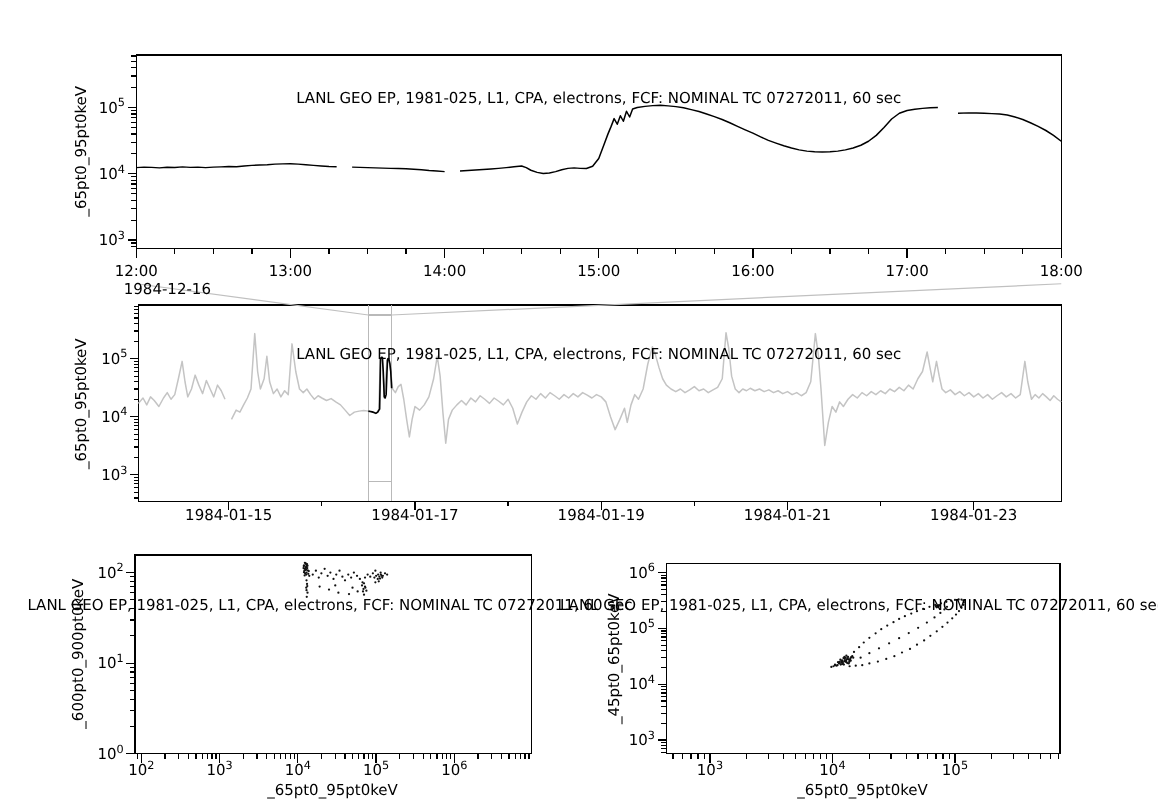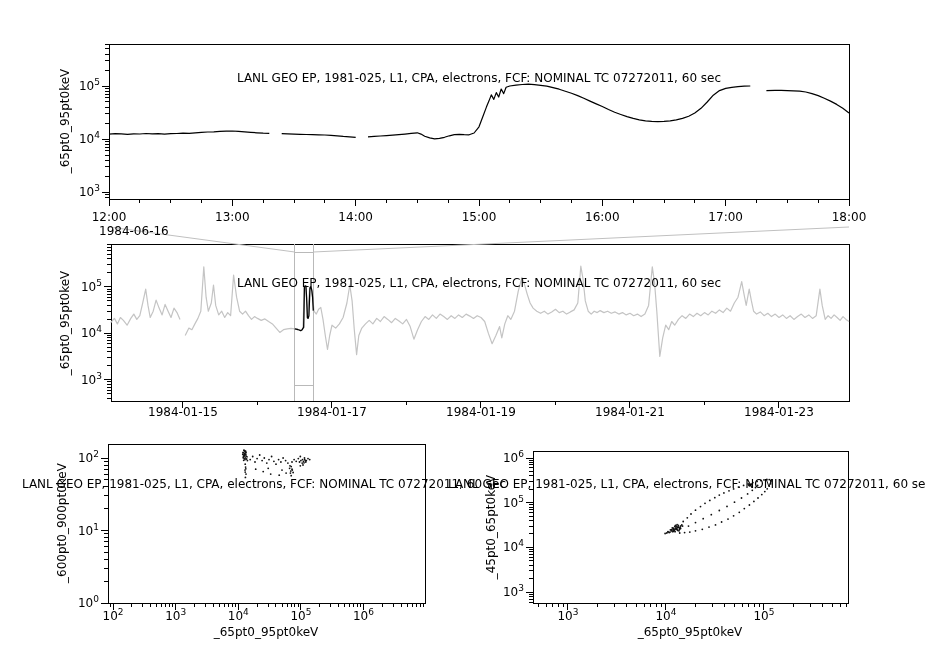--- a/index.html
+++ b/index.html
@@ -508,17 +508,17 @@
   <div class="title t-top">LANL GEO EP, 1981-025, L1, CPA, electrons, FCF: NOMINAL TC 07272011, 60 sec</div>
   <div class="title t-mid">LANL GEO EP, 1981-025, L1, CPA, electrons, FCF: NOMINAL TC 07272011, 60 sec</div>
   <div class="title t-bl">LANL GEO EP, 1981-025, L1, CPA, electrons, FCF: NOMINAL TC 07272011, 60 sec</div>
   <div class="title t-br">LANL GEO EP, 1981-025, L1, CPA, electrons, FCF: NOMINAL TC 07272011, 60 sec</div>
 
   <div class="vlab ylab1">_65pt0_95pt0keV</div>
   <div class="vlab ylab2">_65pt0_95pt0keV</div>
   <div class="vlab ylab3">_600pt0_900pt0keV</div>
   <div class="vlab ylab4">_45pt0_65pt0keV</div>
 
-  <div class="datelab date1">1984-06-16</div>
+  <div class="datelab date1">1984-12-16</div>
 
   <div class="xlab xlab-bl">_65pt0_95pt0keV</div>
   <div class="xlab xlab-br">_65pt0_95pt0keV</div>
 </div>
 
 </body></html>

